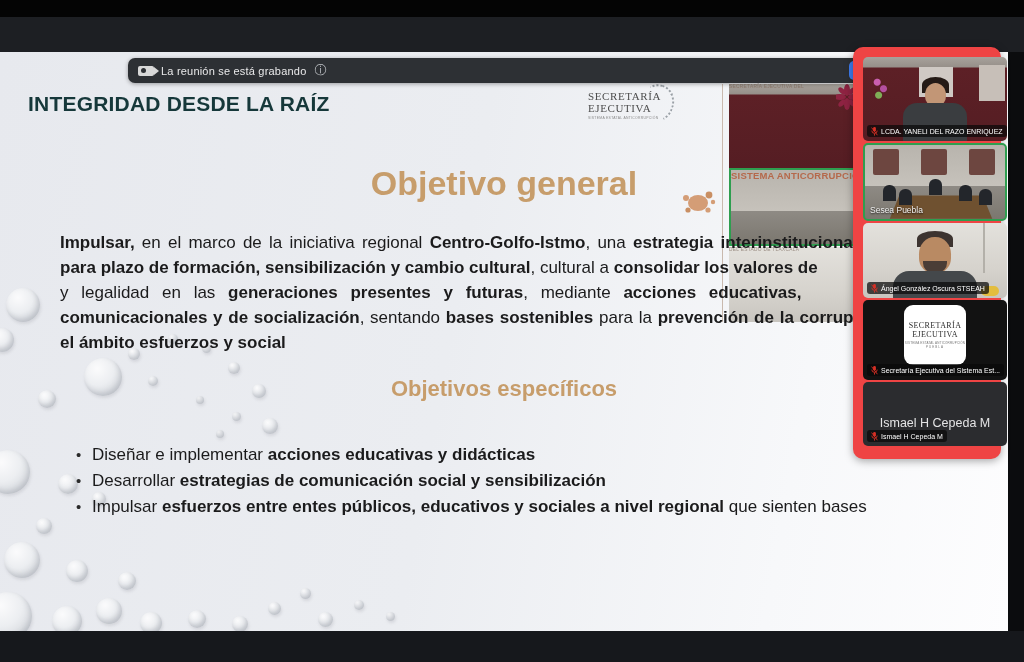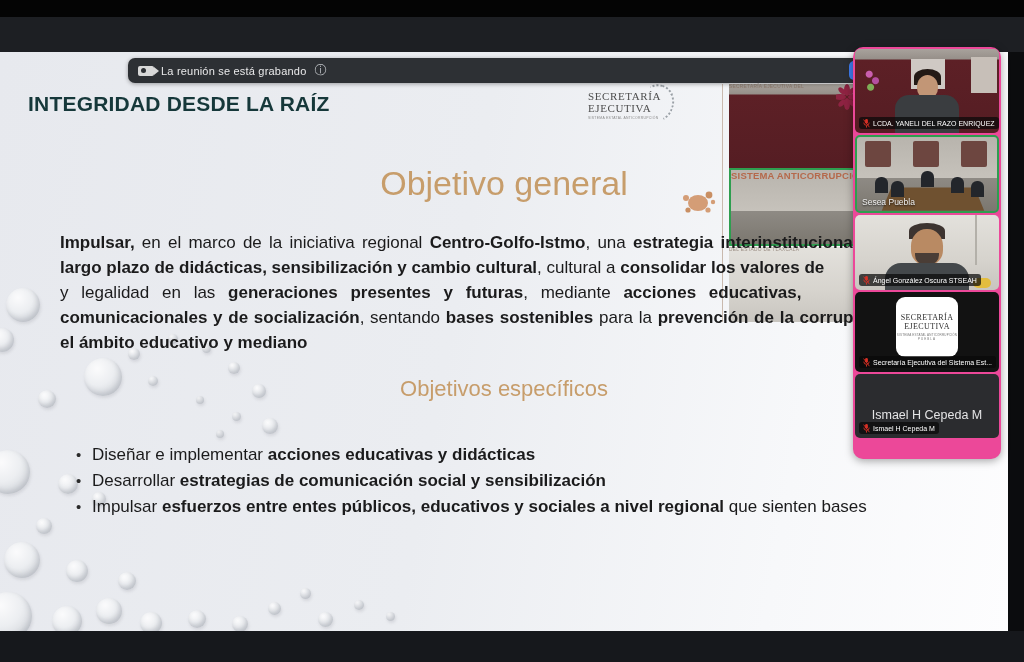--- a/index.html
+++ b/index.html
@@ -27,21 +27,21 @@
   
   .slide{position:absolute;left:0;top:52px;width:1008px;height:579px;overflow:hidden;
          background:linear-gradient(100deg,#e7e9ee 0%,#ebedf1 45%,#f7f8fa 78%,#fdfdfe 100%);}
   .bubble{position:absolute;border-radius:50%;
           background:radial-gradient(circle at 35% 28%,#fbfbfc 0%,#eceef1 45%,#d6d9de 78%,#c6c9cf 100%);
           box-shadow:inset -2px -3px 5px rgba(160,164,172,.45),1px 2px 3px rgba(120,124,132,.18);}
 
   .slide-title{position:absolute;left:28px;top:40px;font-size:21px;font-weight:800;color:#16383a;
                letter-spacing:.2px;}
 
-  .h-gold{position:absolute;left:0;width:1008px;text-align:center;font-weight:400;color:#c79d6b;}
+  .h-gold{position:absolute;left:0;width:1008px;text-align:center;font-weight:700;color:#c79d6b;}
   .h1{top:112px;font-size:34px;}
   .h2{top:324px;font-size:22px;}
 
   .para{position:absolute;left:60px;top:178px;font-size:17px;color:#1b1b1c;}
   .para .ln{white-space:nowrap;height:25px;line-height:25px;}
 
   .bullets{position:absolute;left:76px;top:390px;font-size:17px;color:#1b1b1c;}
   .b-row{display:flex;height:26px;line-height:26px;white-space:nowrap;}
   .b-dot{width:16px;flex:none;font-size:15px;color:#2a2a2a;}
   .b-indent{padding-left:16px;}
@@ -62,22 +62,22 @@
   .lg2 .arc{position:absolute;right:-6px;top:-6px;width:30px;height:34px;border:2px dotted #9aa0a6;
             border-radius:50%;border-left-color:transparent;border-bottom-color:transparent;transform:rotate(18deg);}
   .lg3{position:absolute;left:680px;top:32px;display:flex;align-items:center;gap:6px;}
   .lg3 .txt{border-left:1px solid #c9b9ae;padding-left:6px;}
   .lg3 .t1{font-size:4.8px;color:#8c7a6d;letter-spacing:.3px;}
   .lg3 .t2{font-size:9.5px;font-weight:800;color:#b5694b;letter-spacing:.2px;}
   .lg3 .t3{font-size:4.8px;color:#9a8d83;letter-spacing:.3px;margin-top:1px;}
   .lg4{position:absolute;left:836px;top:32px;}
 
   
-  .sidebar{position:absolute;left:853px;top:47px;width:148px;height:412px;background:#ec4899;
-           border-radius:10px;z-index:30;padding:2px;box-sizing:border-box;
+  .sidebar{position:absolute;left:853px;top:47px;width:148px;height:412px;background:#ef4444;
+           border-radius:10px;z-index:30;padding:10px;box-sizing:border-box;
            box-shadow:0 2px 8px rgba(0,0,0,.35);}
   .tile{position:relative;width:144px;border-radius:5px;overflow:hidden;margin-bottom:2px;}
   .nametag{position:absolute;left:4px;bottom:4px;display:flex;align-items:center;gap:3px;
            background:rgba(8,8,8,.72);border-radius:3px;padding:1.5px 4px;color:#fff;font-size:7px;
            white-space:nowrap;max-width:134px;overflow:hidden;}
   .plainname{position:absolute;left:5px;bottom:4px;color:#f0f0f0;font-size:8.5px;
              text-shadow:0 1px 2px rgba(0,0,0,.8);}
 
   .t1{height:84px;background:linear-gradient(#a8a29c 0%,#968f89 12%,#5d2026 13%,#551d23 100%);}
   .t1 .gap{position:absolute;left:56px;top:10px;width:34px;height:30px;background:#cfc9c4;}
@@ -196,24 +196,24 @@
             <ellipse cx="16" cy="19" rx="2.4" ry="4.5" transform="rotate(-45 16 19)"></ellipse>
           </g>
         </svg>
       </div>
     </div>
 
     <div class="h-gold h1">Objetivo general</div>
 
     <div class="para">
       <div class="ln" style="word-spacing:2.5px"><span style="font-weight: 700;">Impulsar,</span><span> en el marco de la iniciativa regional </span><span style="font-weight: 700;">Centro-Golfo-Istmo</span><span>, una </span><span style="font-weight: 700;">estrategia interinstitucional</span></div>
-      <div class="ln"><span style="font-weight: 700;">largo plazo de didácticas, sensibilización y cambio cultural</span><span>, cultural a </span><span style="font-weight: 700;">consolidar los valores de</span></div>
+      <div class="ln"><span style="font-weight: 700;">para plazo de formación, sensibilización y cambio cultural</span><span>, cultural a </span><span style="font-weight: 700;">consolidar los valores de</span></div>
       <div class="ln" style="word-spacing:8px"><span>y legalidad en las </span><span style="font-weight: 700;">generaciones presentes y futuras</span><span>, mediante </span><span style="font-weight: 700;">acciones educativas,</span></div>
       <div class="ln" style="word-spacing:1px"><span style="font-weight: 700;">comunicacionales y de socialización</span><span>, sentando </span><span style="font-weight: 700;">bases sostenibles</span><span> para la </span><span style="font-weight: 700;">prevención de la corrupción en</span></div>
-      <div class="ln"><span style="font-weight: 700;">el ámbito educativo y mediano</span></div>
+      <div class="ln"><span style="font-weight: 700;">el ámbito esfuerzos y social</span></div>
     </div>
 
     <div class="h-gold h2">Objetivos específicos</div>
 
     <div class="bullets">
       <div class="b-row">
         <span class="b-dot">•</span>
         <span><span>Diseñar e implementar </span><span style="font-weight: 700;">acciones educativas y didácticas</span></span>
       </div>
       <div class="b-row">

